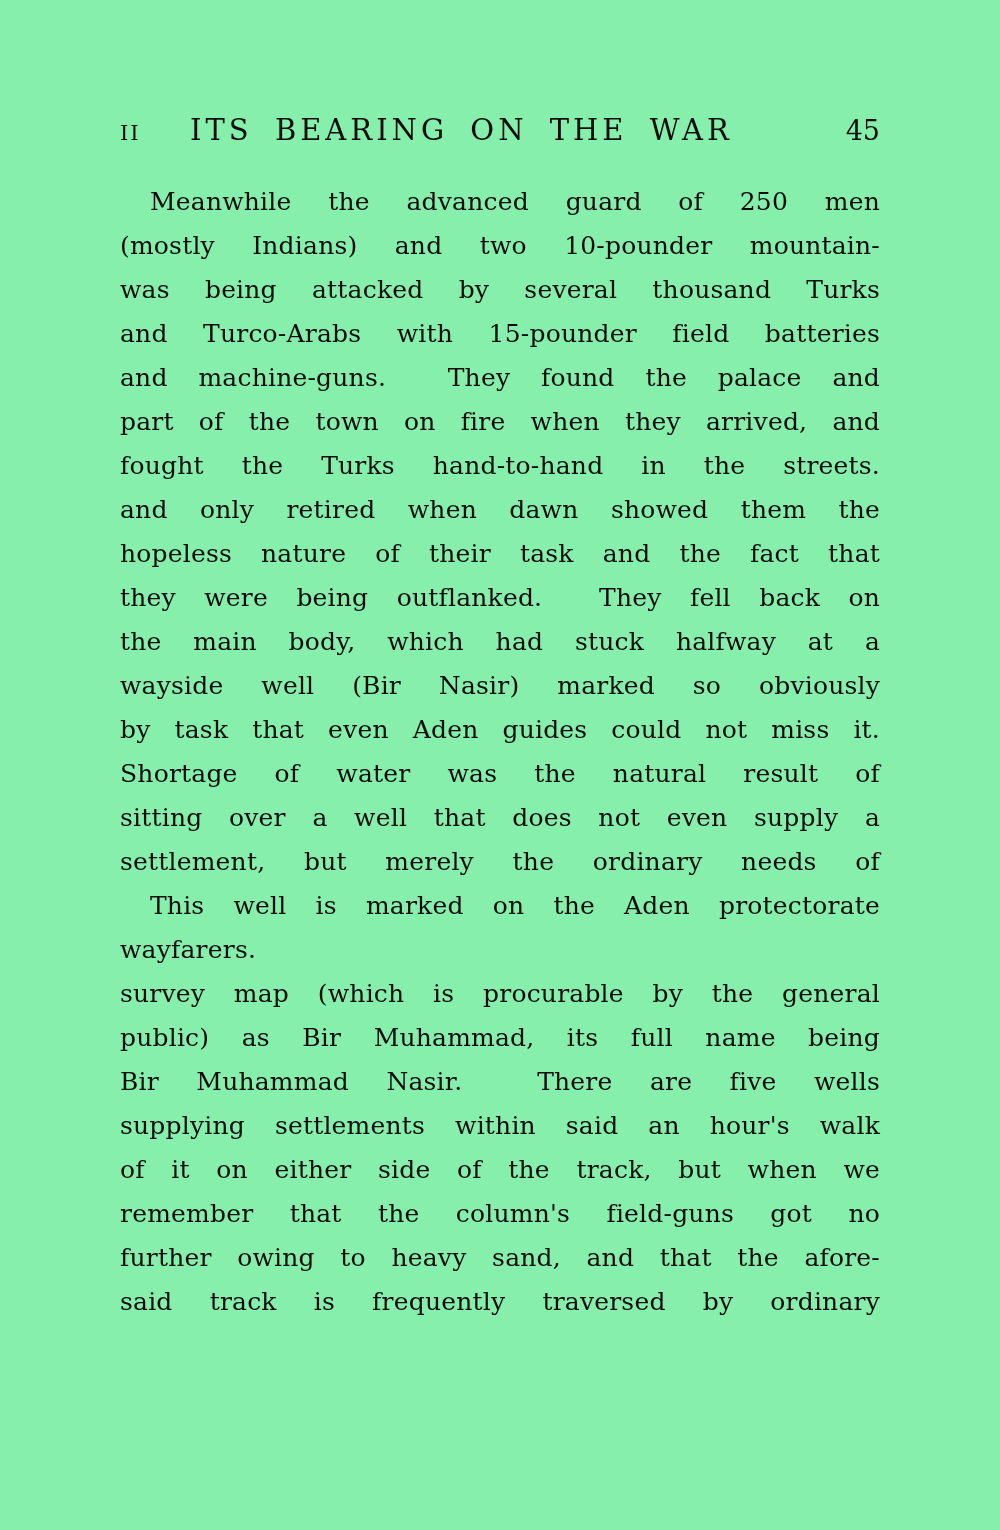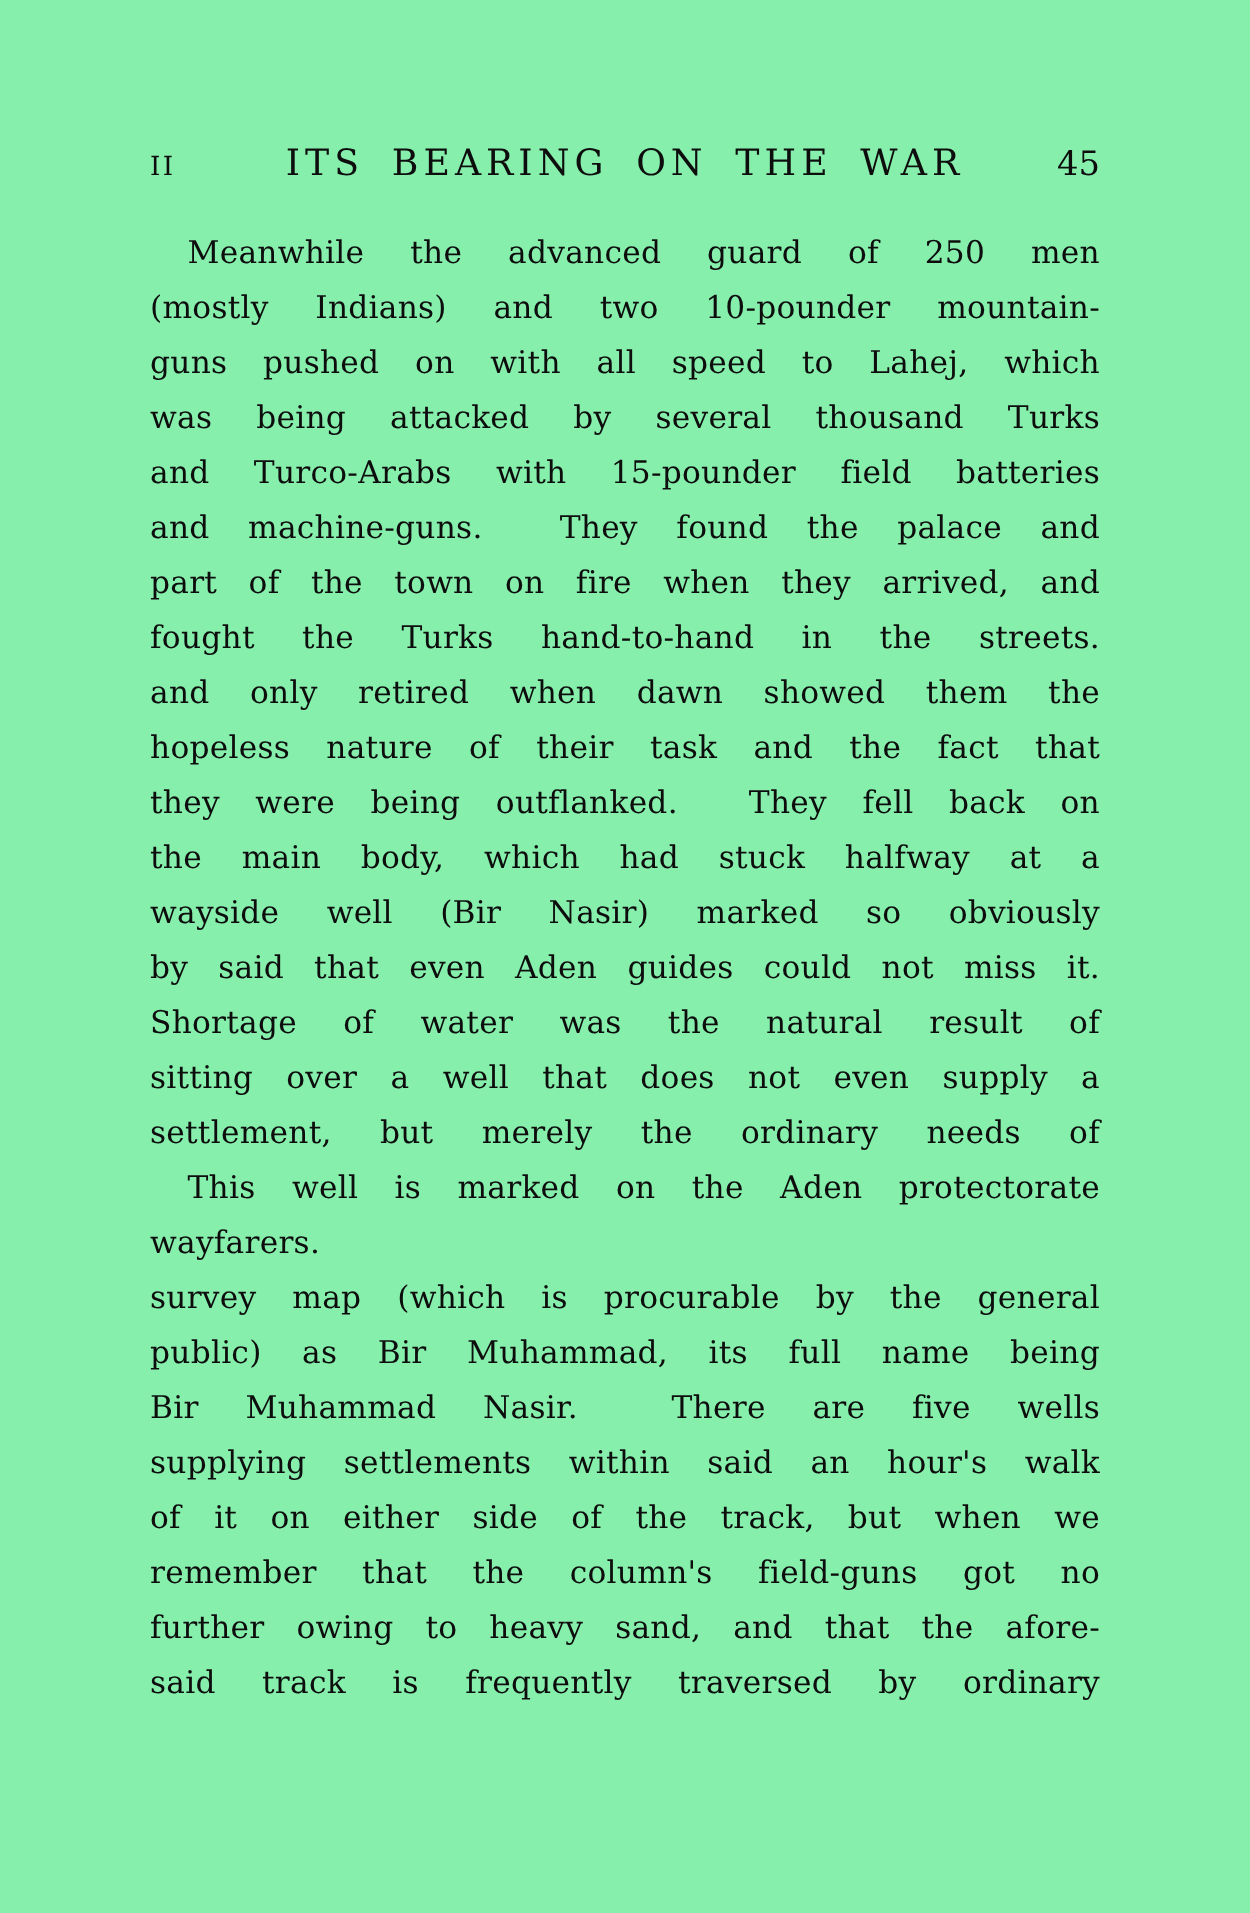--- a/index.html
+++ b/index.html
@@ -25,21 +25,20 @@
     align-items: baseline;
   }
   .chapter-folio {
     font-size: 21px;
     letter-spacing: 2px;
     width: 70px;
     flex: 0 0 auto;
   }
   .running-title {
     flex: 1 1 auto;
-    text-align: center;
     font-size: 29px;
     letter-spacing: 4px;
     word-spacing: 9px;
     white-space: nowrap;
   }
   .page-number {
     flex: 0 0 auto;
     width: 70px;
     text-align: right;
     font-size: 27px;
@@ -70,32 +69,31 @@
 
 <div class="page">
   <div class="page-header">
     <span class="chapter-folio">II</span>
     <span class="running-title">ITS BEARING ON THE WAR</span>
     <span class="page-number">45</span>
   </div>
   <div class="page-body">
       <div class="line indent">Meanwhile the advanced guard of 250 men</div>
       <div class="line">(mostly Indians) and two 10-pounder mountain-</div>
-      <div class="line">guns pushed on with all speed to Lahej, which</div>
       <div class="line">was being attacked by several thousand Turks</div>
       <div class="line">and Turco-Arabs with 15-pounder field batteries</div>
       <div class="line">and machine-guns.  They found the palace and</div>
       <div class="line">part of the town on fire when they arrived, and</div>
       <div class="line">fought the Turks hand-to-hand in the streets.</div>
       <div class="line">and only retired when dawn showed them the</div>
       <div class="line">hopeless nature of their task and the fact that</div>
       <div class="line">they were being outflanked.  They fell back on</div>
       <div class="line">the main body, which had stuck halfway at a</div>
       <div class="line">wayside well (Bir Nasir) marked so obviously</div>
-      <div class="line">by said that even Aden guides could not miss it.</div>
+      <div class="line">by task that even Aden guides could not miss it.</div>
       <div class="line">Shortage of water was the natural result of</div>
       <div class="line">sitting over a well that does not even supply a</div>
       <div class="line">settlement, but merely the ordinary needs of</div>
       <div class="line indent">This well is marked on the Aden protectorate</div>
       <div class="line last">wayfarers.</div>
       <div class="line">survey map (which is procurable by the general</div>
       <div class="line">public) as Bir Muhammad, its full name being</div>
       <div class="line">Bir Muhammad Nasir.  There are five wells</div>
       <div class="line">supplying settlements within said an hour's walk</div>
       <div class="line">of it on either side of the track, but when we</div>

